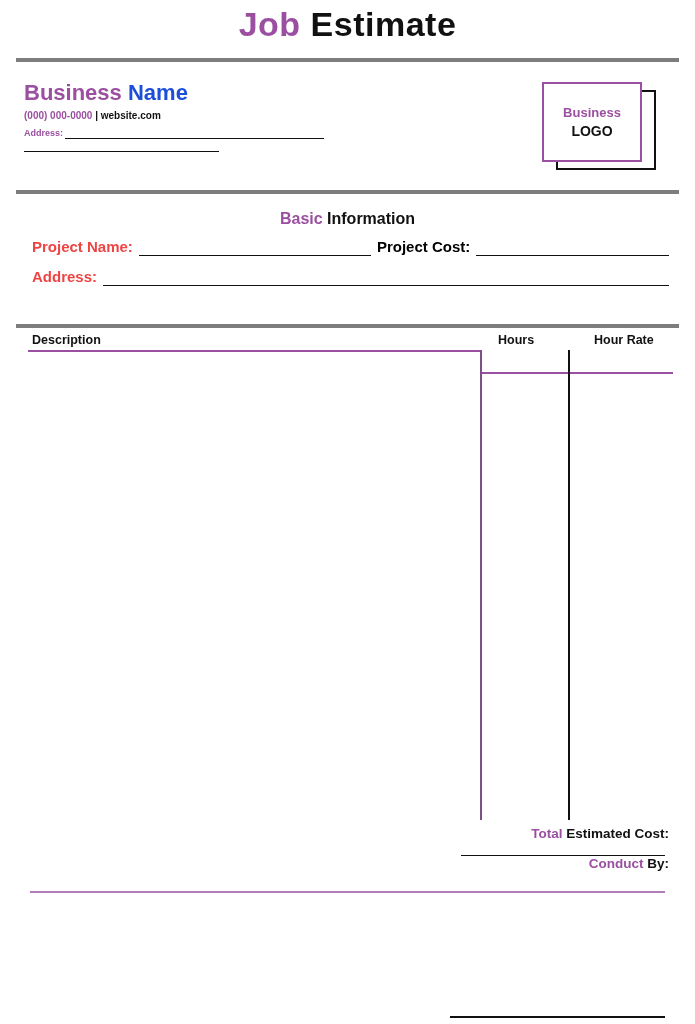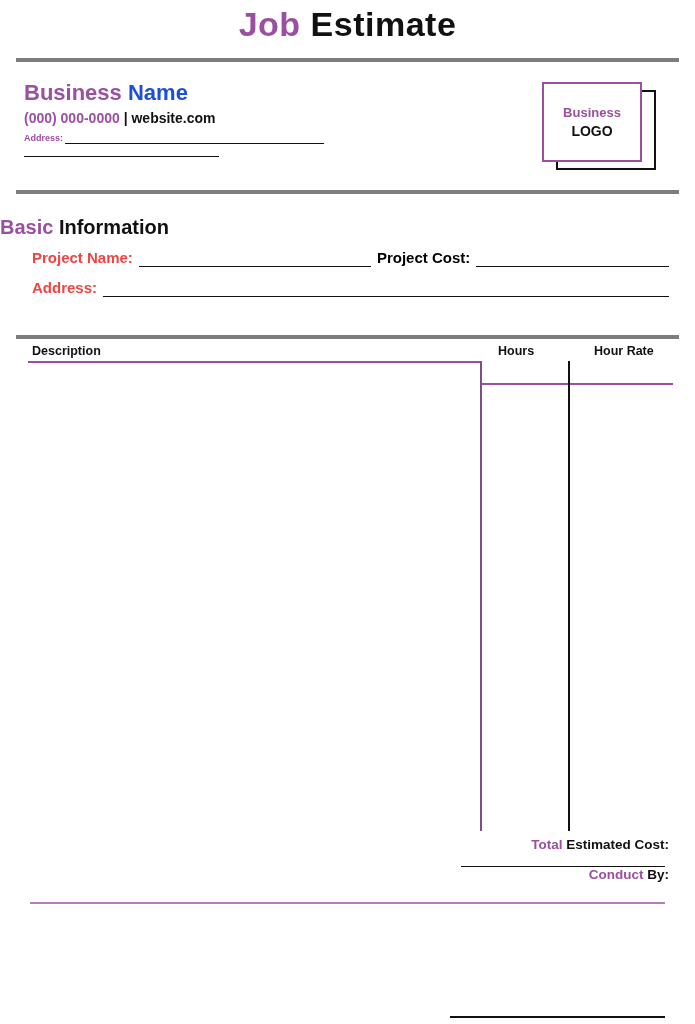--- a/index.html
+++ b/index.html
@@ -53,21 +53,21 @@
   }
   .biz-name {
     font-size: 22px;
     font-weight: bold;
     margin-bottom: 4px;
   }
   .biz-name .b-accent { color: #9b4fa0; }
   .biz-name .b-dark { color: #1d4ed8; }
 
   .biz-contact {
-    font-size: 14px;
+    font-size: 10px;
     font-weight: bold;
     color: #9b4fa0;
     margin-bottom: 7px;
   }
   .biz-contact .sep { color: #111111; }
   .biz-contact .site { color: #111111; }
 
   .biz-addr-row {
     display: flex;
     align-items: flex-end;
@@ -132,22 +132,23 @@
     font-weight: bold;
   }
   .logo-line2 {
     color: #111111;
     font-size: 14px;
     font-weight: bold;
   }
 
   
   .section-title {
-    padding: 22px 0 10px 0;
-    font-size: 20px;
+    text-align: center;
+    padding: 16px 0 10px 0;
+    font-size: 16px;
     font-weight: bold;
   }
   .section-title .s-accent { color: #9b4fa0; }
   .section-title .s-dark { color: #111111; }
 
   
   .basic-info {
     padding: 0 26px 18px 32px;
   }
   .bi-row {

